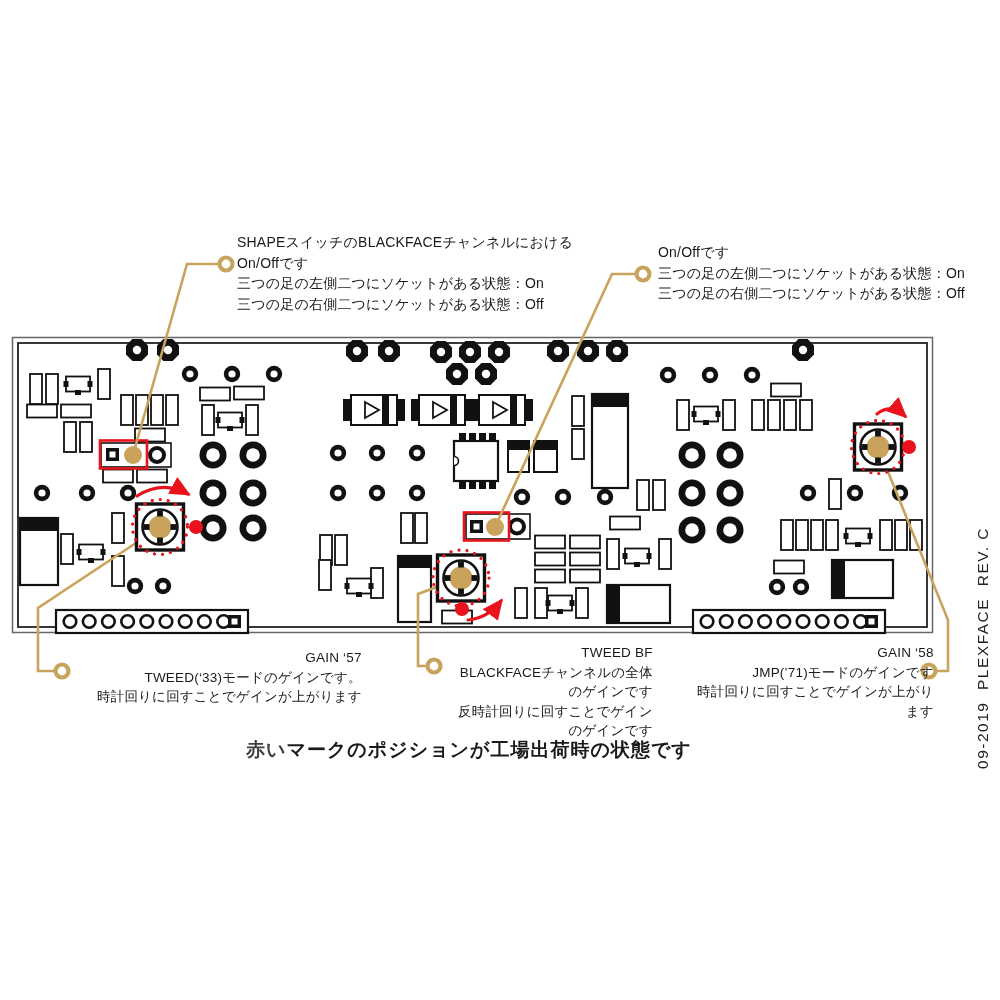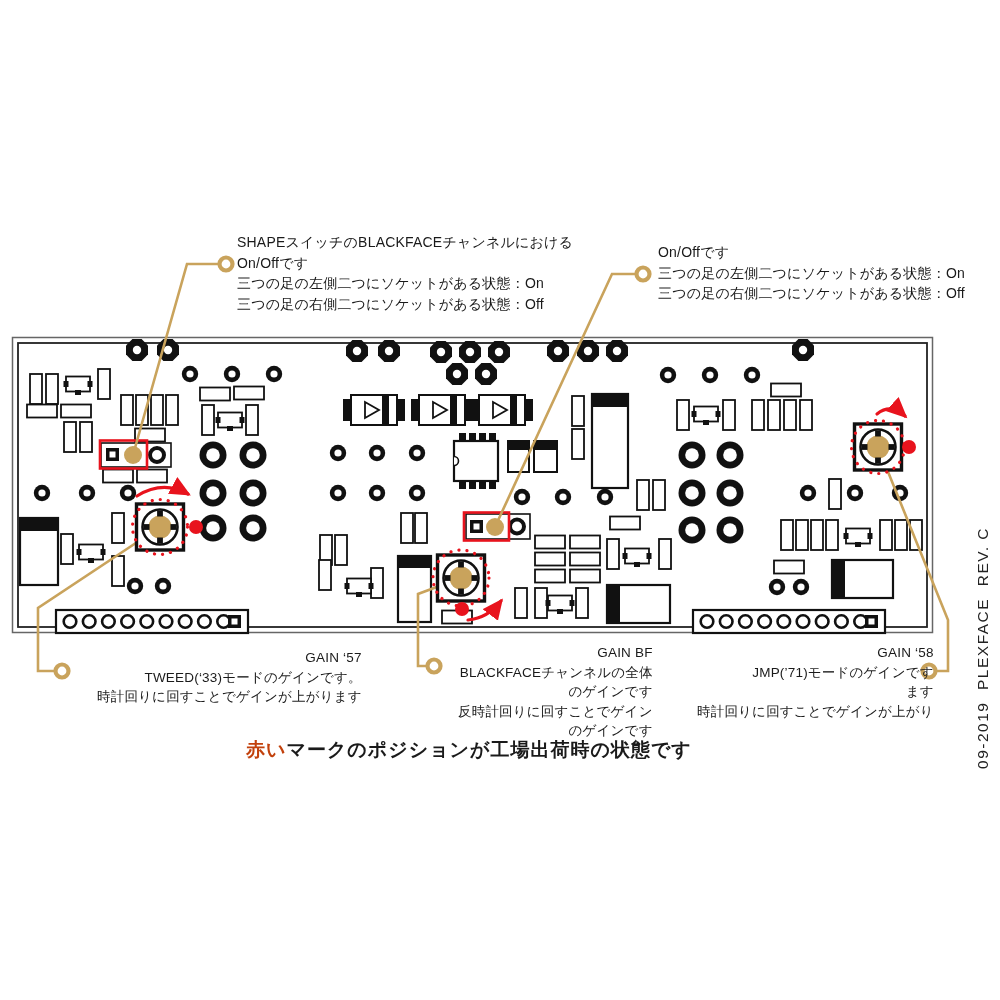--- a/index.html
+++ b/index.html
@@ -4,21 +4,21 @@
 <style>
   html,body{margin:0;padding:0;background:#fff;}
   body{width:1000px;height:1000px;position:relative;overflow:hidden;
        font-family:"Liberation Sans","DejaVu Sans",sans-serif;color:#1a1a1a;}
   .stage{position:absolute;left:0;top:0;width:1000px;height:1000px;border-radius:29px;}
   svg.pcb{position:absolute;left:0;top:0;}
   .ann{position:absolute;font-size:14px;line-height:20.5px;letter-spacing:.2px;white-space:nowrap;}
   .ann.small{font-size:13.5px;line-height:19.5px;text-align:right;}
   .footer-note{position:absolute;left:246px;top:737px;font-size:19px;line-height:26px;
                font-weight:600;letter-spacing:1px;white-space:nowrap;}
-  .footer-note .red{color:#c2410c;}
+  .footer-note .red{color:#404040;}
   .side-text{position:absolute;left:983px;top:648px;
              transform:translate(-50%,-50%) rotate(-90deg);
              font-size:15.5px;letter-spacing:1.5px;white-space:pre;color:#222;}
 </style>
 </head>
 <body>
 
 <div class="stage">
 
 <svg class="pcb" width="1000" height="1000" viewBox="0 0 1000 1000">
@@ -335,32 +335,32 @@
   <div>三つの足の右側二つにソケットがある状態：Off</div>
 </div>
 
 <div class="ann small" style="left:97px;top:648px">
   <div>GAIN ‘57</div>
   <div>TWEED(‘33)モードのゲインです。</div>
   <div>時計回りに回すことでゲインが上がります</div>
 </div>
 
 <div class="ann small" style="left:458px;top:643px">
-  <div>GAIN BF</div>
+  <div>TWEED BF</div>
   <div>BLACKFACEチャンネルの全体</div>
   <div>のゲインです</div>
   <div>反時計回りに回すことでゲイン</div>
   <div>のゲインです</div>
 </div>
 
 <div class="ann small" style="left:697px;top:643px">
   <div>GAIN ‘58</div>
   <div>JMP(’71)モードのゲインです</div>
+  <div>時計回りに回すことでゲインが上がり</div>
   <div>ます</div>
-  <div>時計回りに回すことでゲインが上がり</div>
 </div>
 
 <div class="footer-note">
   <span class="red">赤い</span><span>マークのポジションが工場出荷時の状態です</span>
 </div>
 
 <div class="side-text">09-2019  PLEXFACE  REV. C</div>
 
 </div>
 

